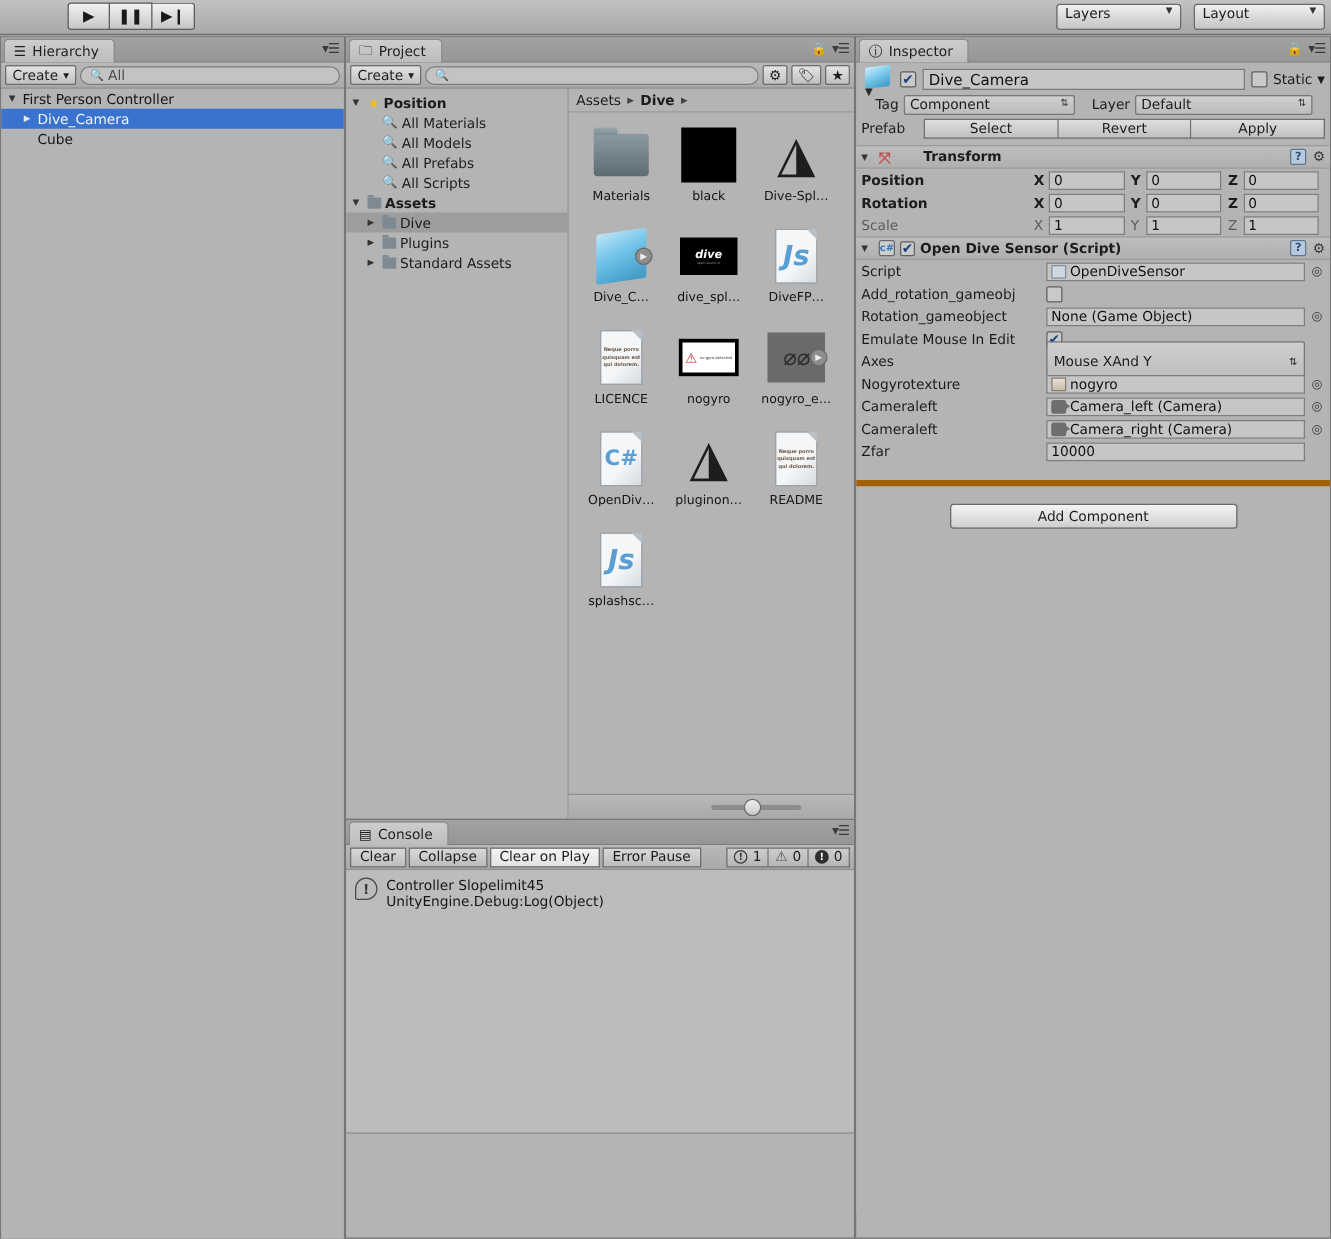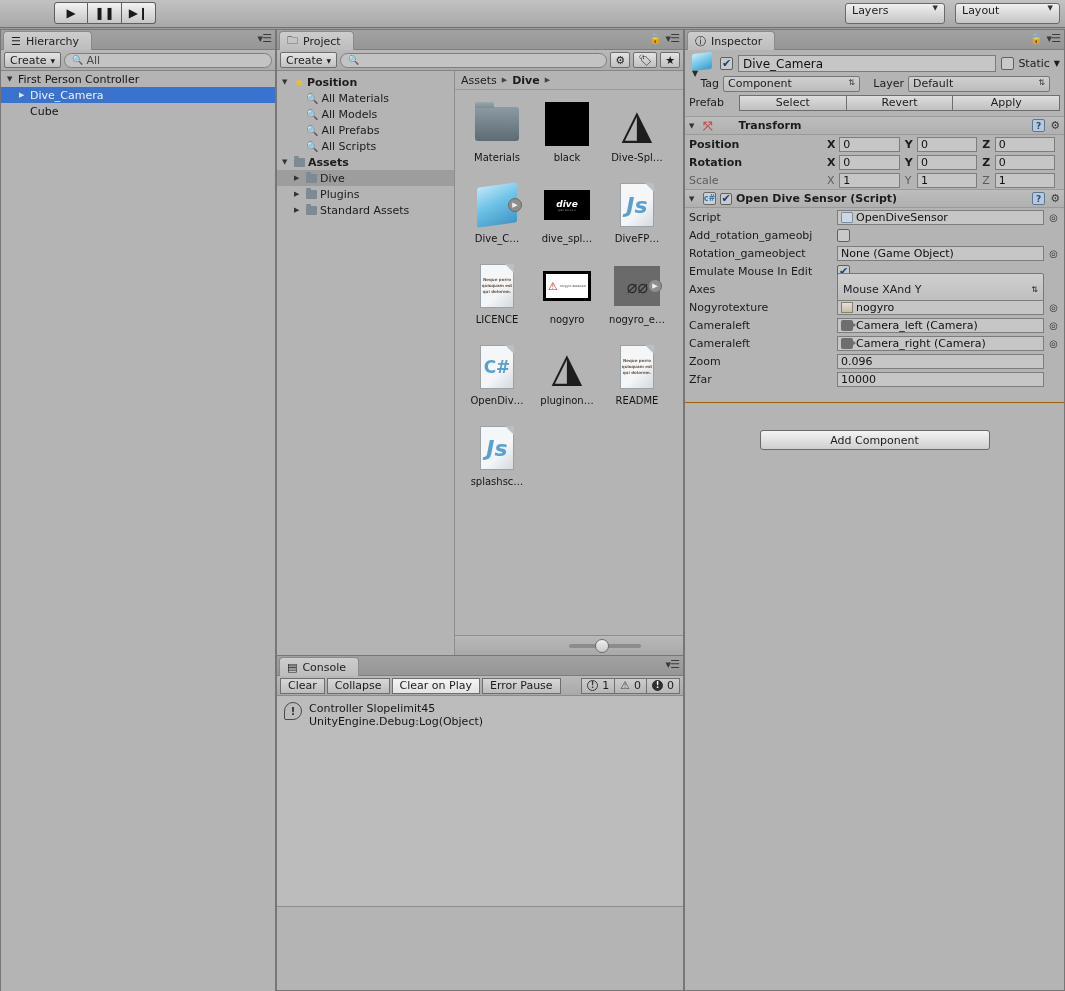--- a/index.html
+++ b/index.html
@@ -371,21 +371,21 @@
   }
   .popfield {
     flex:1; height:32px;
     background:linear-gradient(#cfcfcf,#bcbcbc);
     border:1px solid #777; border-radius:2px;
     display:flex; align-items:center; padding:0 5px;
     font-size:11px; margin-right:16px;
   }
   .addcomp-wrap {
     margin-top:14px; display:flex; justify-content:center;
-    border-top:1px solid #a16207; padding-top:27px;
+    border-top:5px solid #a16207; padding-top:14px;
   }
   .addcomp {
     width:230px; height:20px;
     background:linear-gradient(#f4f4f4,#cfcfcf);
     border:1px solid #6a6a6a; border-radius:3px;
     display:flex; align-items:center; justify-content:center;
     font-size:11px;
   }
 </style>
 </head>
@@ -844,24 +844,20 @@
         </div>
         <div class="prow">
       <span class="plabel">Cameraleft</span>
           <span class="objfield">
             <span class="miniicon mi-cam"></span>
             <span>Camera_right (Camera)</span>
           </span>
            <span class="target">◎</span>
         </div>
         <div class="prow">
-      <span class="plabel">Zoom</span>
-          <span class="txtfield">0.096</span>
-        </div>
-        <div class="prow">
       <span class="plabel">Zfar</span>
           <span class="txtfield">10000</span>
         </div>
       </div>
 
     <div class="addcomp-wrap">
       <div class="addcomp">
         <span>Add Component</span>
       </div>
     </div>

